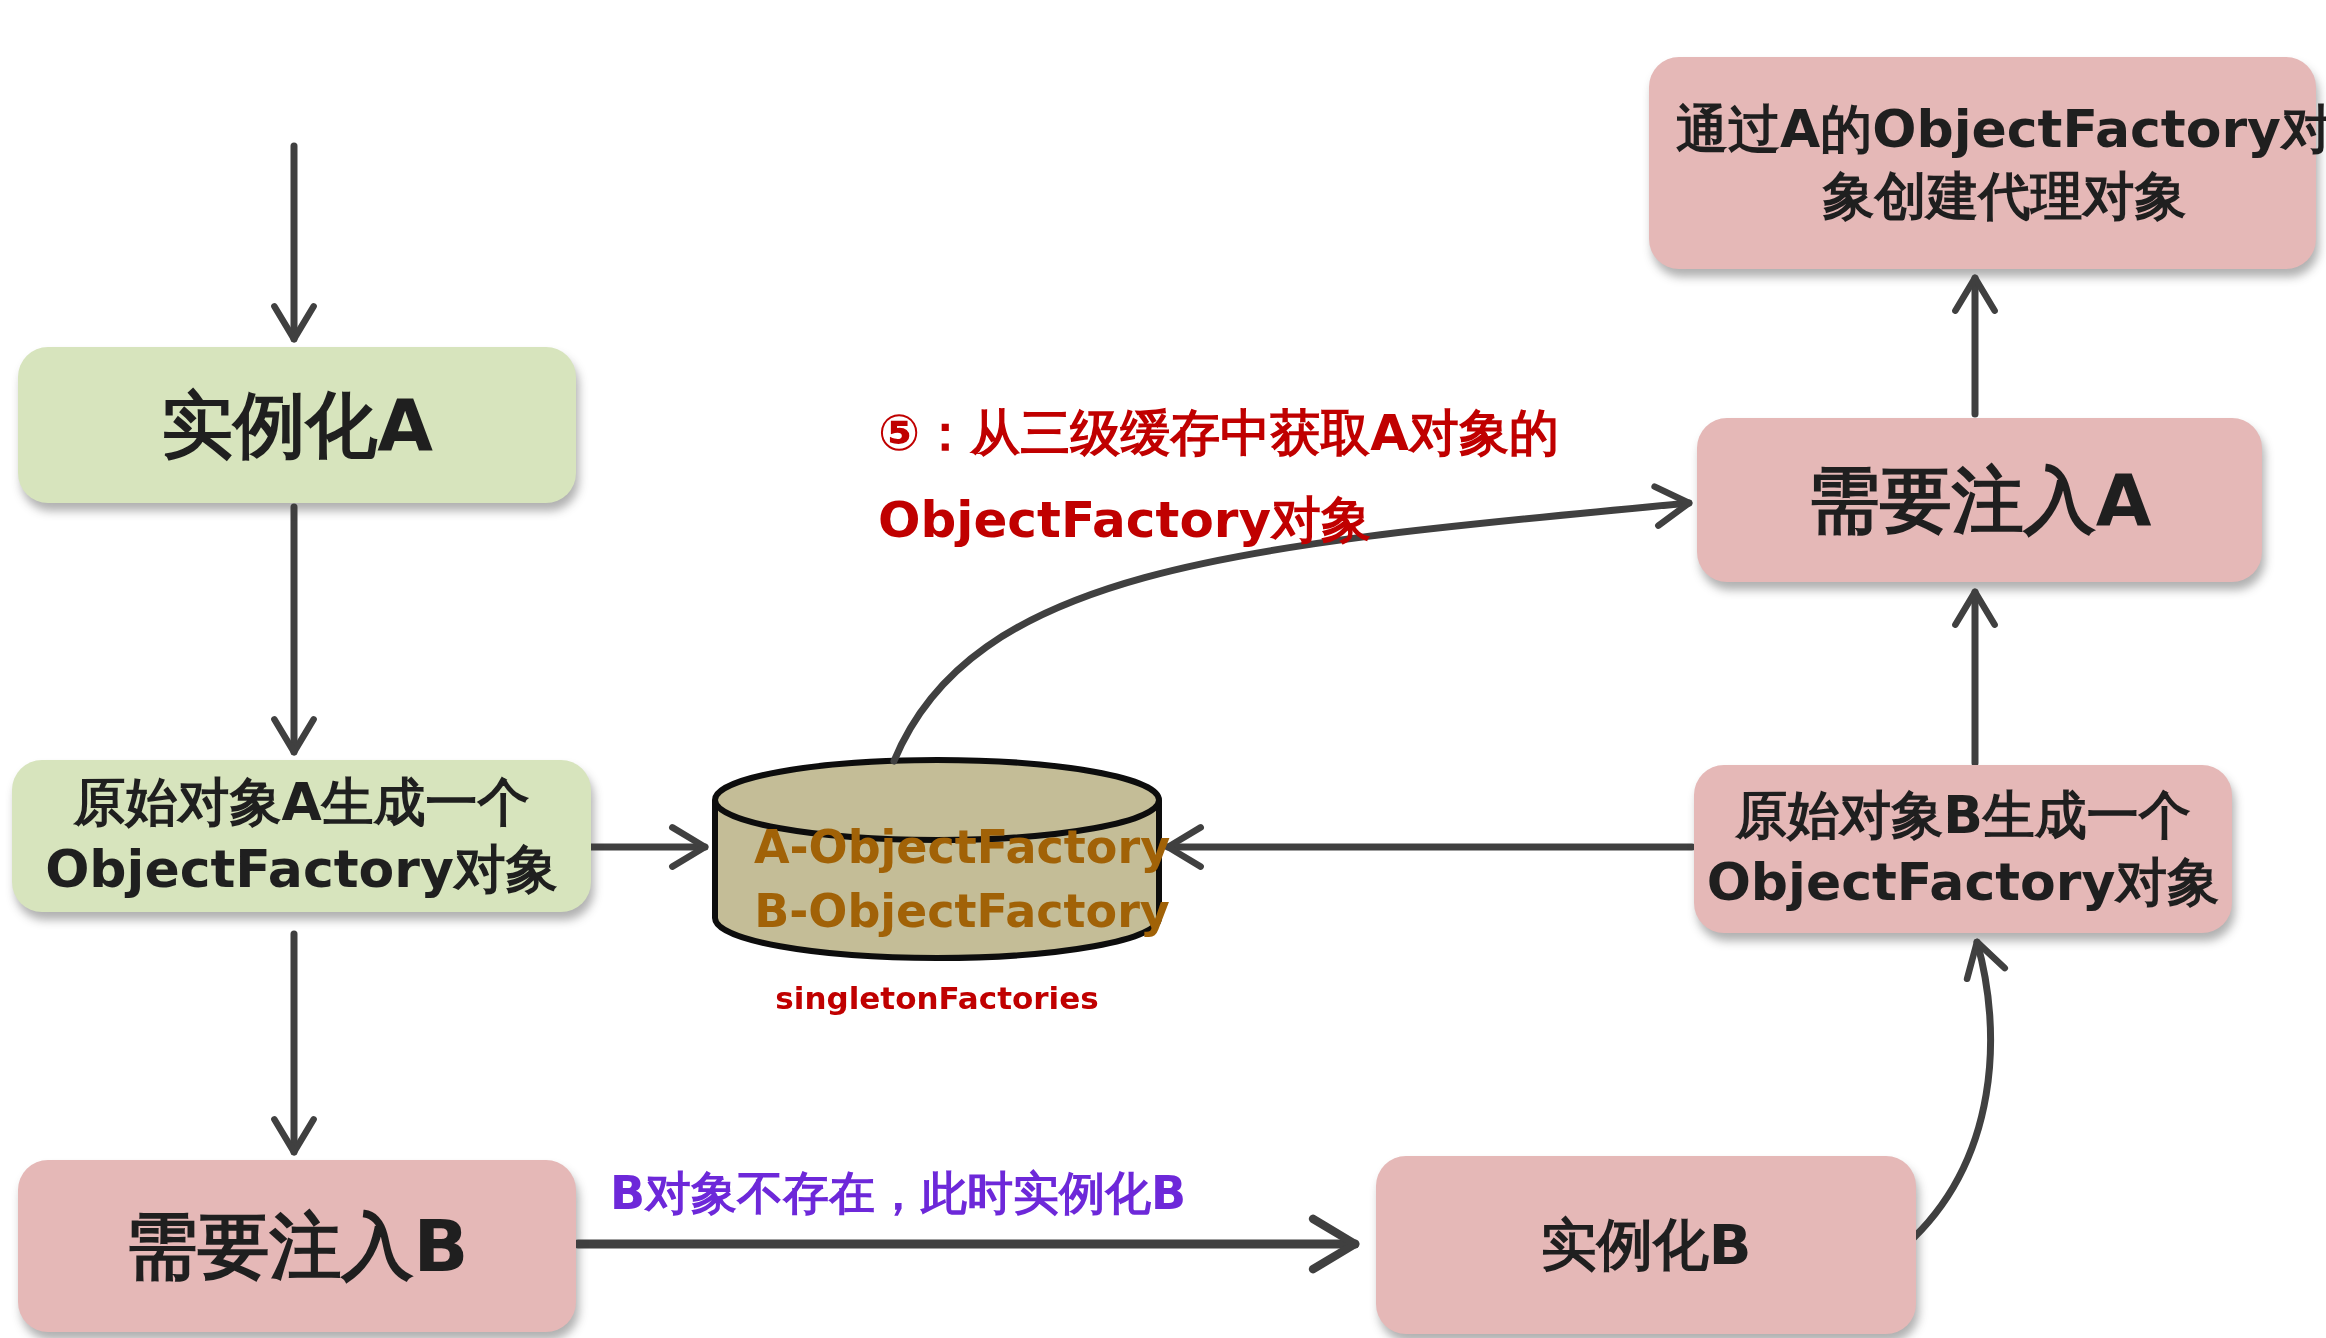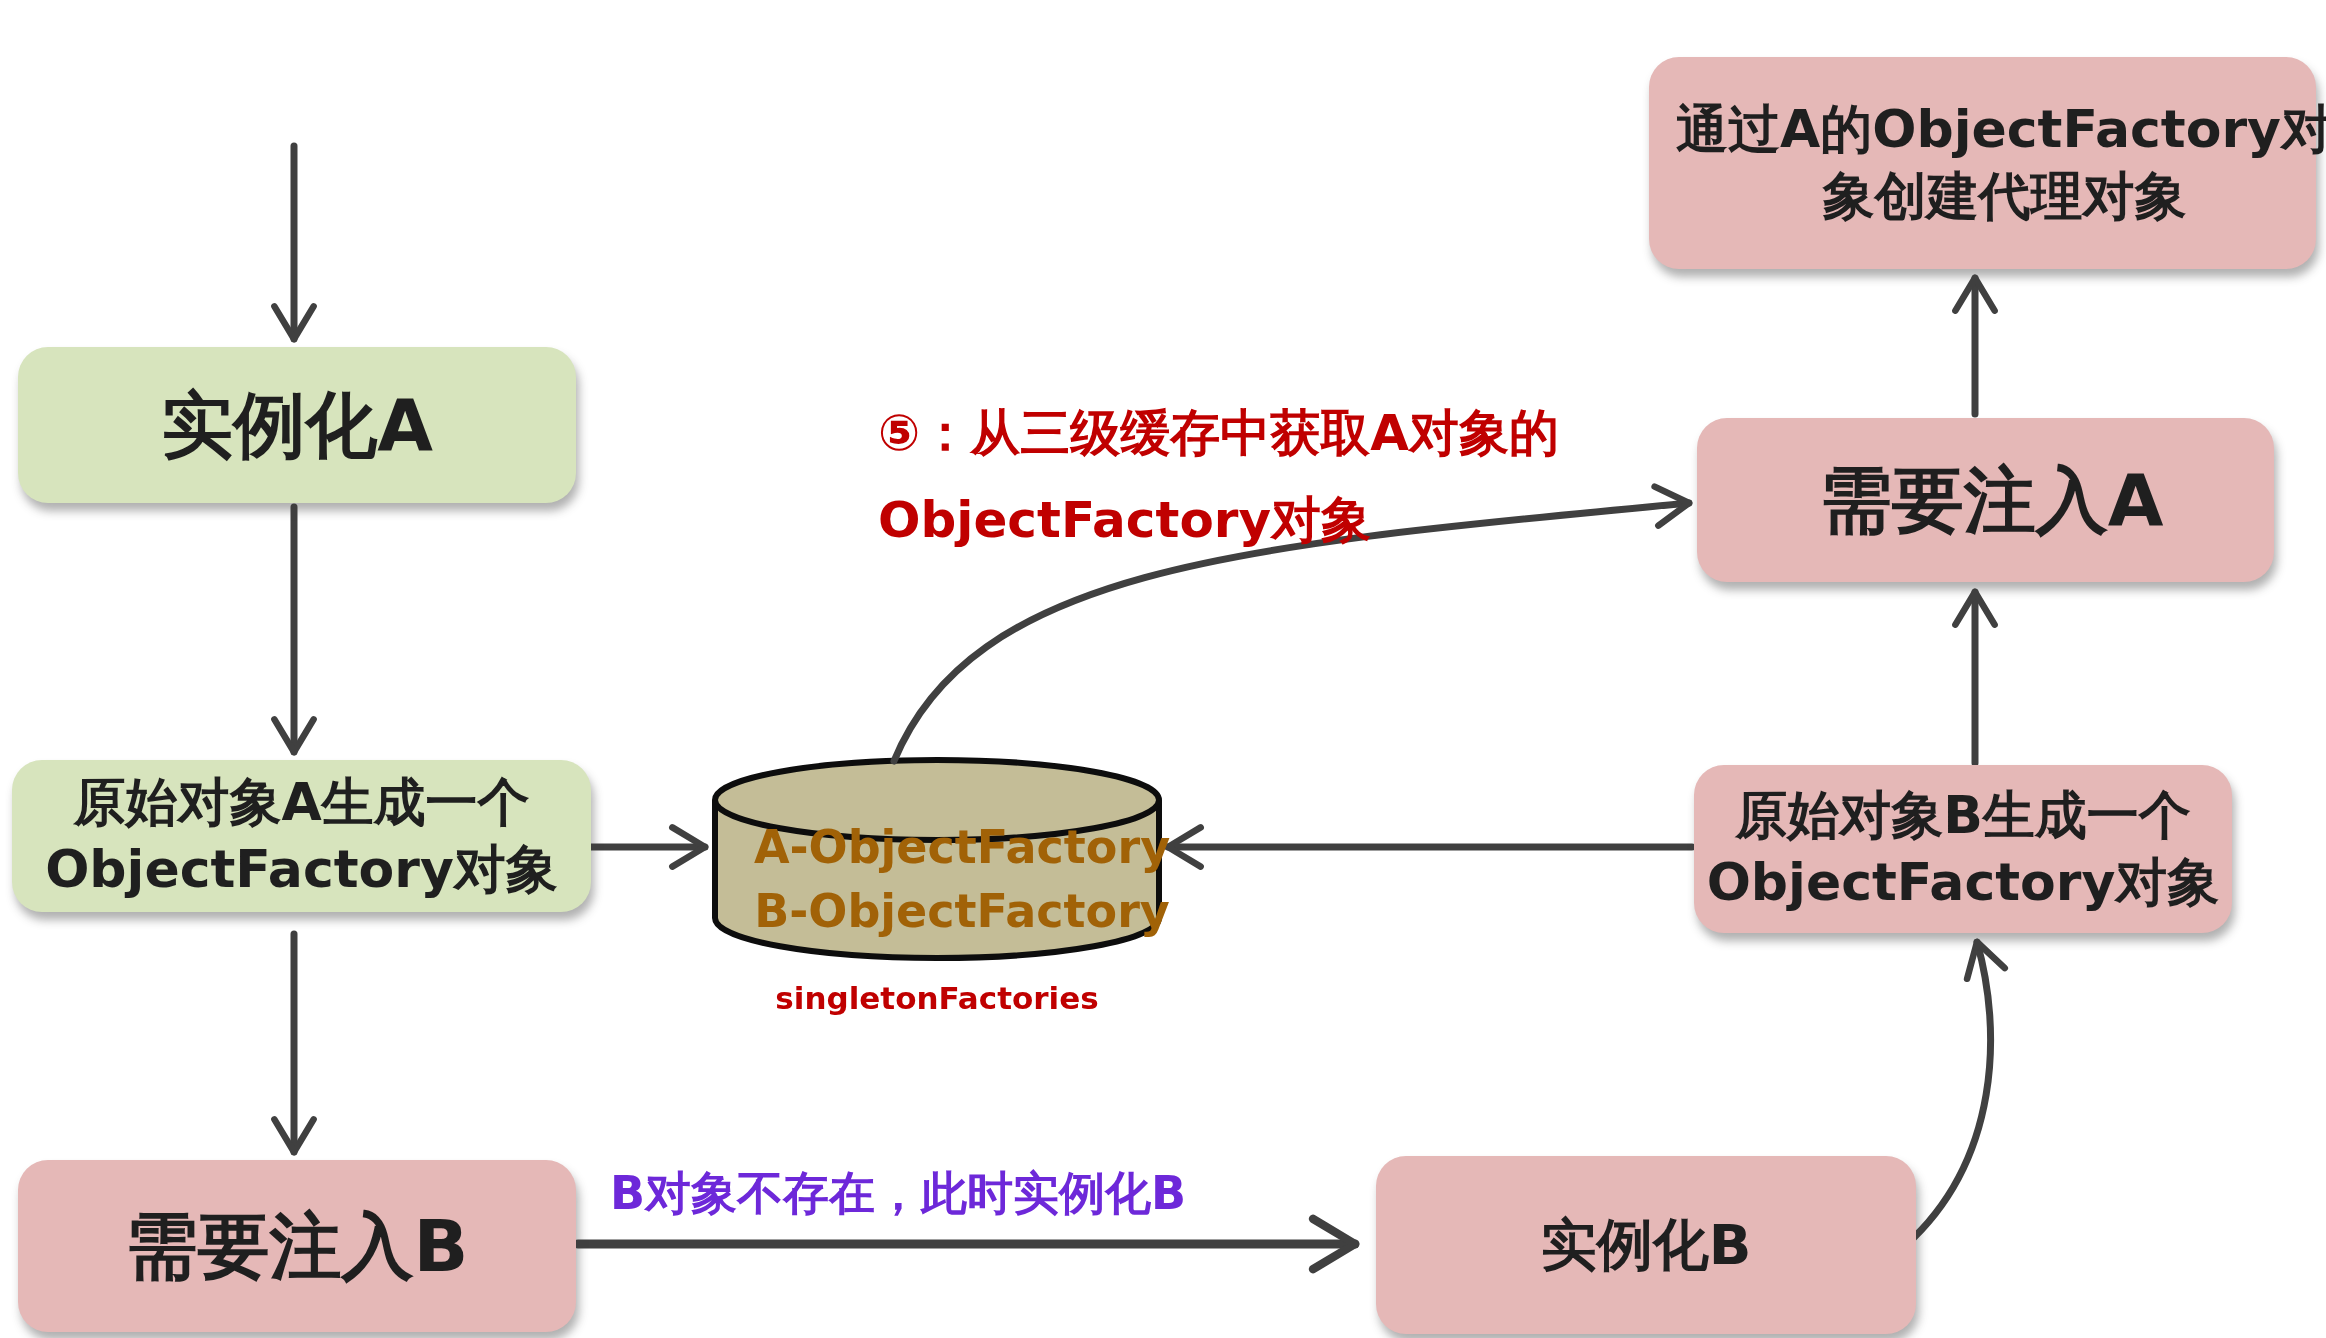--- a/index.html
+++ b/index.html
@@ -88,21 +88,21 @@
 
   <div class="node pink fs58" style="left:18px;top:1160px;width:558px;height:172px;">
     <div class="ln">需要注入B</div>
   </div>
 
   <div class="node pink fs52" style="left:1649px;top:57px;width:623px;height:212px;padding-left:44px;">
     <div class="ln">通过A的ObjectFactory对</div>
     <div class="ln">象创建代理对象</div>
   </div>
 
-  <div class="node pink fs58" style="left:1697px;top:418px;width:565px;height:164px;padding-left:12px;">
+  <div class="node pink fs58" style="left:1697px;top:418px;width:565px;height:164px;">
     <div class="ln">需要注入A</div>
   </div>
 
   <div class="node pink fs52" style="left:1694px;top:765px;width:538px;height:168px;">
     <div class="ln">原始对象B生成一个</div>
     <div class="ln">ObjectFactory对象</div>
   </div>
 
   <div class="node pink fs56" style="left:1364px;top:1156px;width:540px;height:178px;">
     <div class="ln">实例化B</div>

